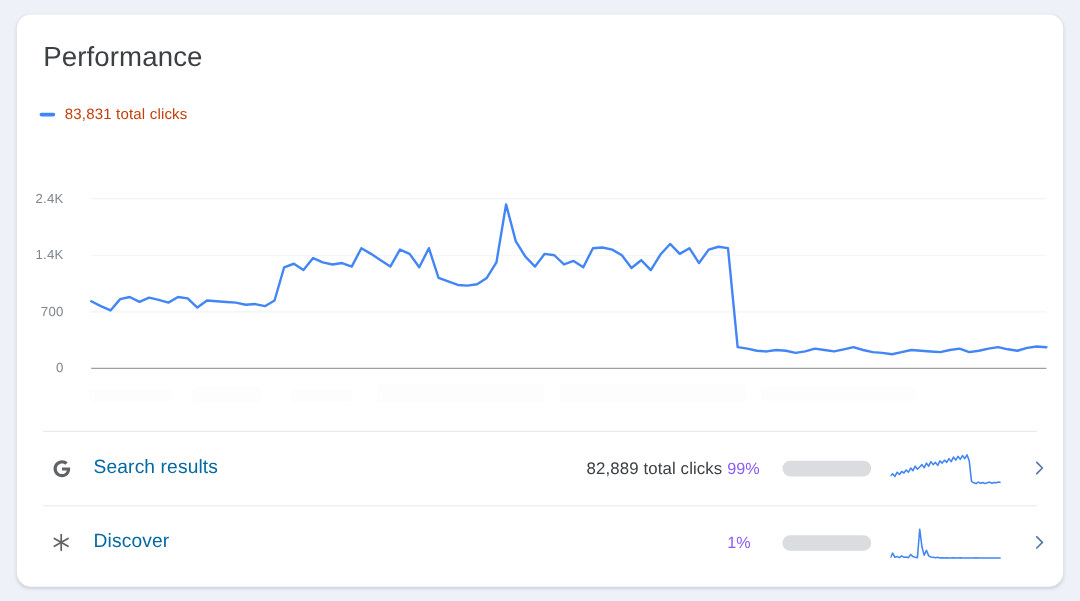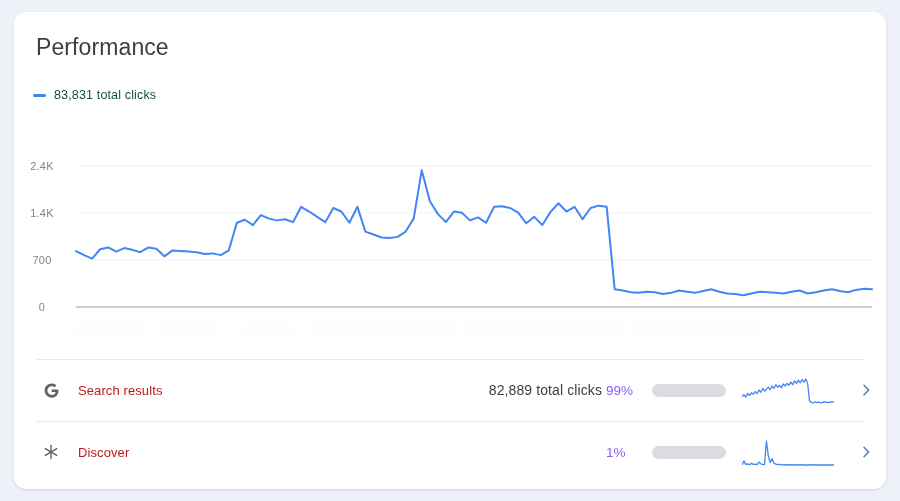--- a/index.html
+++ b/index.html
@@ -48,42 +48,42 @@
   }
   .legend-dash {
     width: 13px;
     height: 3px;
     border-radius: 2px;
     background: #4285f4;
     margin-right: 8px;
   }
   .legend-label {
     font-size: 12.5px;
-    color: #14532d;
+    color: #c2410c;
     letter-spacing: 0.15px;
   }
 
   
   .chart-wrap {
     position: absolute;
     left: 0px;
     top: 110px;
     width: 872px;
     height: 215px;
   }
   .chart-svg {
     position: absolute;
     left: 0;
     top: 0;
   }
   .ytick {
     position: absolute;
-    right: 4px;
+    right: 17px;
     width: 48px;
-    text-align: center;
+    text-align: right;
     font-size: 11px;
     color: #80868b;
     transform: translateY(-50%);
     letter-spacing: 0.2px;
   }
   .ylabels {
     position: absolute;
     left: 6px;
     top: 0;
     width: 50px;
@@ -117,22 +117,22 @@
     left: 26px;
     width: 22px;
     height: 22px;
     display: flex;
     align-items: center;
     justify-content: center;
   }
   .row-label {
     position: absolute;
     left: 64px;
-    font-size: 13px;
-    color: #b91c1c;
+    font-size: 16px;
+    color: #0369a1;
     letter-spacing: 0.1px;
   }
   .row-clicks {
     position: absolute;
     left: 388px;
     width: 200px;
     text-align: right;
     font-size: 14px;
     color: #3c4043;
     letter-spacing: 0.1px;

